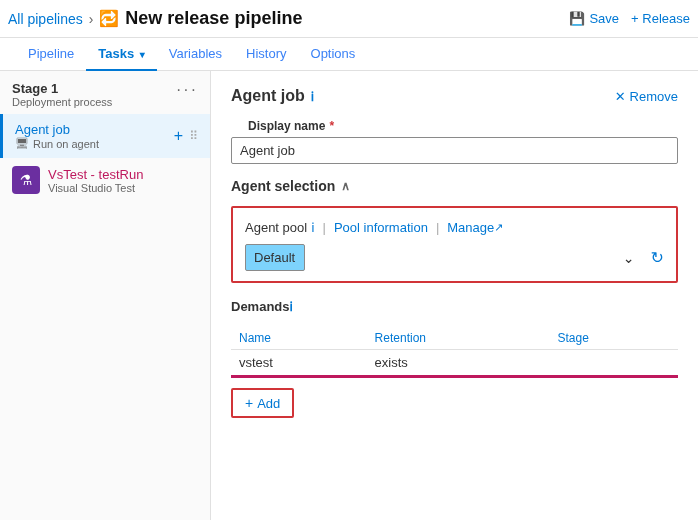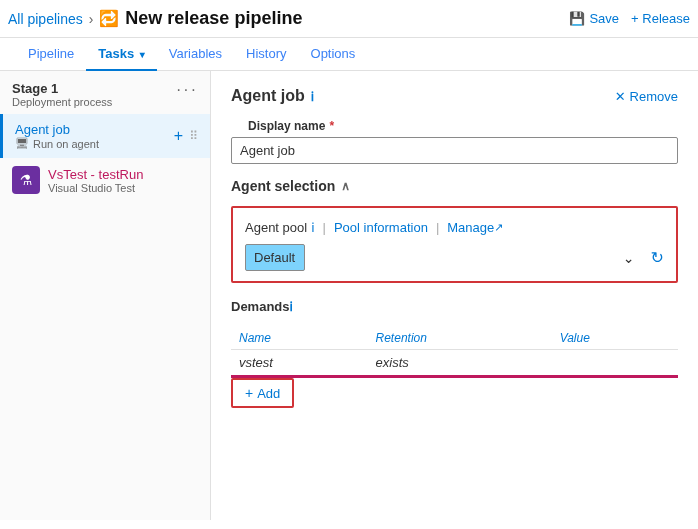--- a/index.html
+++ b/index.html
@@ -117,21 +117,21 @@
     }
     .select-wrapper { position: relative; flex: 1; }
     .select-wrapper::after {
       content: '⌄'; position: absolute; right: 8px; top: 50%; transform: translateY(-50%);
       pointer-events: none; color: #333; font-size: 14px;
     }
     .refresh-btn { color: #0078d4; cursor: pointer; font-size: 16px; border: none; background: none; }
 
     
     .demands-header { display: flex; align-items: center; font-size: 13px; font-weight: 600; color: #333; margin-bottom: 12px; }
-    .demands-table { width: 100%; border-collapse: collapse; margin-bottom: 0; font-style: italic; }
+    .demands-table { width: 100%; border-collapse: collapse; margin-bottom: 10px; }
     .demands-table th {
       text-align: left; font-size: 12px; color: #0078d4; font-weight: 500;
       padding: 4px 8px; border-bottom: 1px solid #e0e0e0;
     }
     .demands-table td { padding: 5px 8px; font-size: 13px; color: #333; border-bottom: 3px solid #be185d; }
 
     .add-demand-btn {
       display: flex; align-items: center; gap: 4px; color: #0078d4; cursor: pointer;
       font-size: 13px; border: 2px solid #d13438; background: none; font-family: inherit;
       padding: 5px 12px; border-radius: 2px;
@@ -266,21 +266,21 @@
     <div class="demands-header">
       <span>Demands</span>
       <span class="info-icon">ℹ</span>
     </div>
 
     <table class="demands-table">
       <thead>
         <tr>
           <th>Name</th>
           <th>Retention</th>
-          <th>Value</th>
+          <th>Stage</th>
         </tr>
       </thead>
       <tbody id="demands-tbody">
       <tr>
             <td>vstest</td>
             <td>exists</td>
             <td></td>
           </tr>
         </tbody>
     </table>

